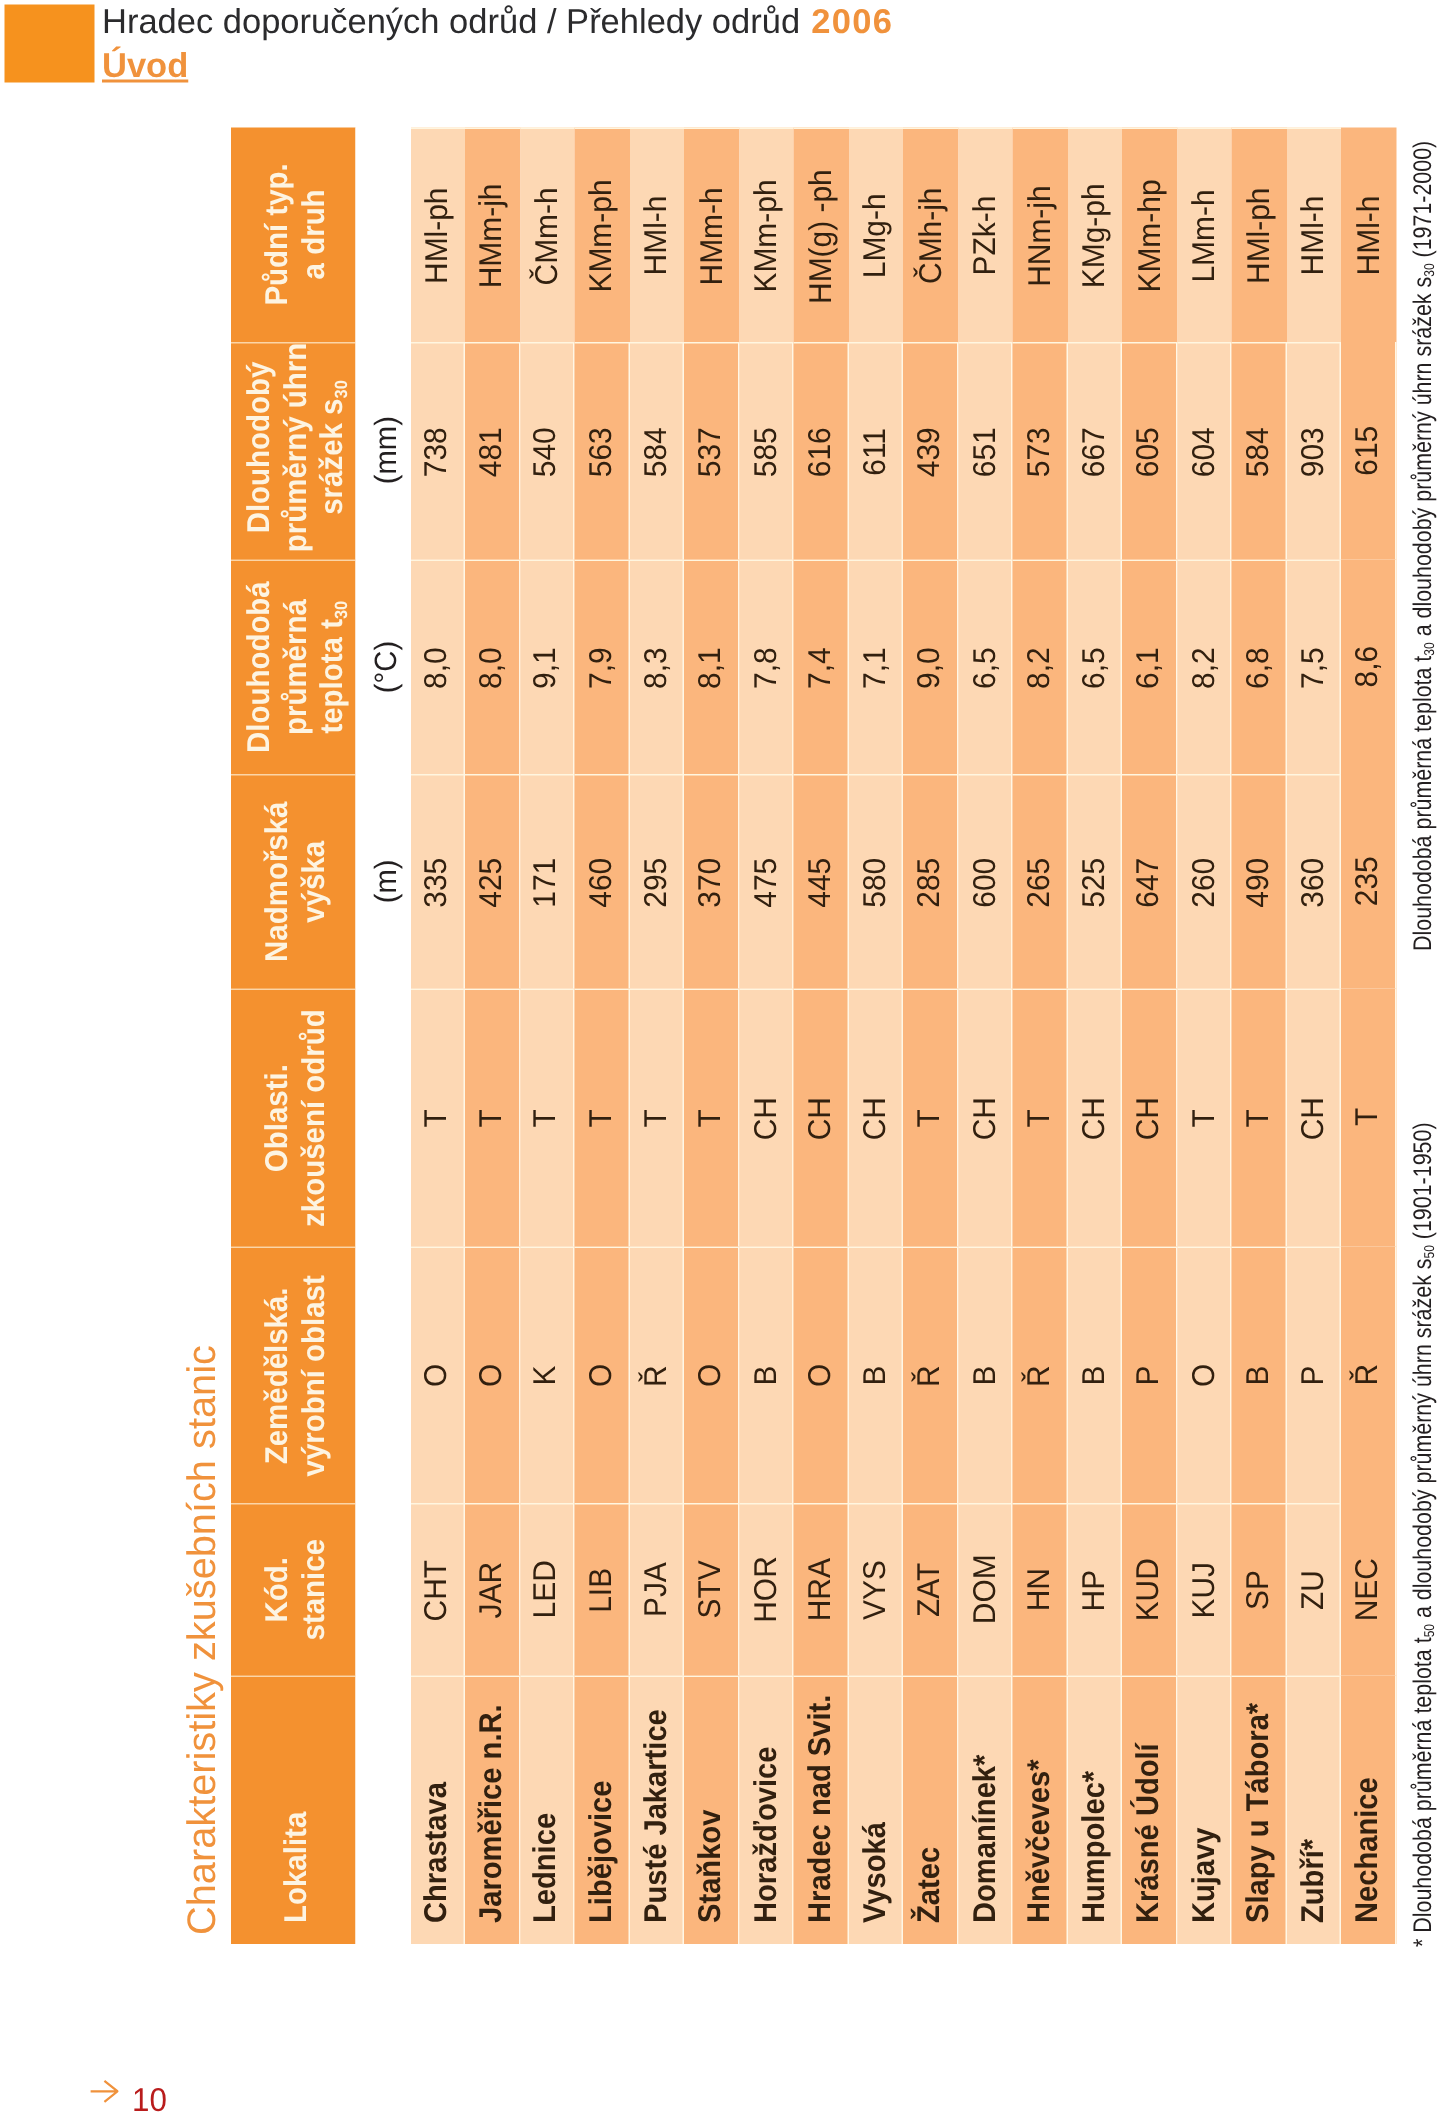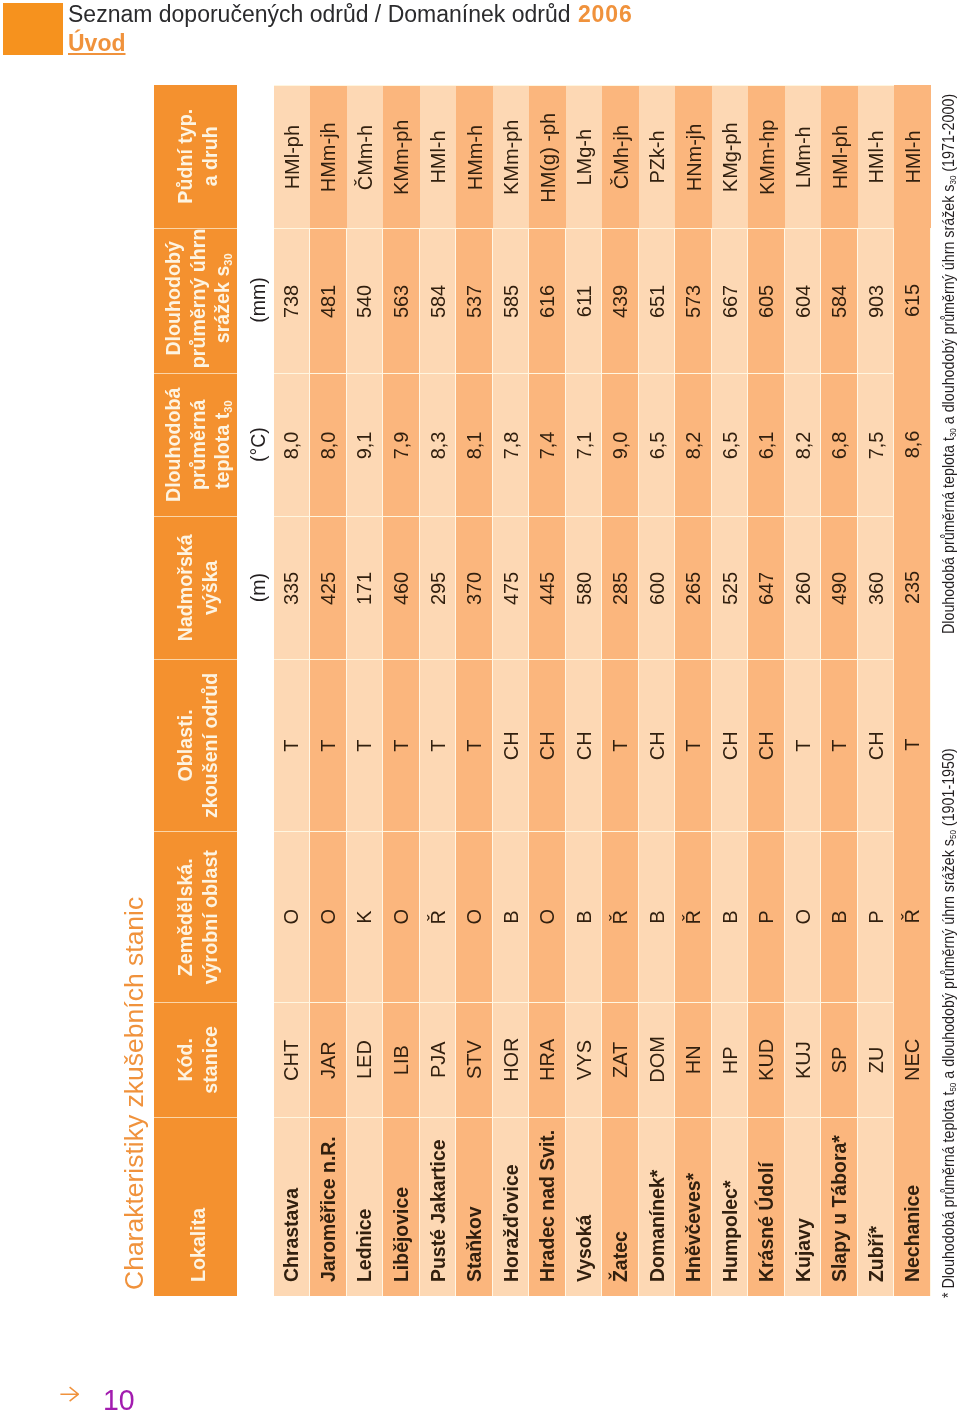--- a/index.html
+++ b/index.html
@@ -9,21 +9,21 @@
   
   .hdr-square{position:absolute;left:3px;top:3px;width:59.5px;height:51.5px;background:#F6921E;}
   .hdr-line1{position:absolute;left:68px;top:-0.5px;font-size:23px;line-height:29.4px;
              color:#2B2B2D;white-space:nowrap;}
   .hdr-year{color:#F0923C;font-weight:bold;letter-spacing:0.9px;margin-left:1px;}
   .hdr-line2{position:absolute;left:68px;top:28.9px;font-size:23px;line-height:29.4px;
              font-weight:bold;color:#F0923C;white-space:nowrap;text-decoration:underline;}
 
   
   .pg-arrow{position:absolute;left:60px;top:1386px;width:19px;height:16px;}
-  .pg-num{position:absolute;left:88px;top:1385px;font-size:30px;line-height:30px;color:#a21caf;margin-left:15px;}
+  .pg-num{position:absolute;left:88px;top:1385px;font-size:22px;line-height:30px;color:#b91c1c;}
   .pg-num span{display:inline-block;transform:scaleX(0.95);transform-origin:left center;}
 
   
   #stage{position:absolute;left:0;top:0;width:960px;height:1415px;}
   .rot{position:absolute;transform-origin:0 0;}
 
   #tblrot{left:153.5px;top:1295.5px;transform:rotate(-90deg);}
 
   table.t{border-collapse:separate;border-spacing:0;table-layout:fixed;width:1210.5px;}
   table.t td,table.t th{padding:0;margin:0;vertical-align:middle;overflow:hidden;}
@@ -54,21 +54,21 @@
   .fnote{font-size:17px;color:#231F20;white-space:nowrap;line-height:19px;}
   .fnote .sq{transform:scaleX(0.84);transform-origin:left center;}
   #fn1{left:938.5px;top:1298px;transform:rotate(-90deg);}
   #fn2{left:938.5px;top:634px;transform:rotate(-90deg);}
   sub{font-size:0.56em;vertical-align:baseline;position:relative;top:0.24em;line-height:0;}
 </style>
 </head>
 <body>
 
 <div class="hdr-square"></div>
-<div class="hdr-line1"><span>Seznam doporučených odrůd / Domanínek odrůd</span> <span class="hdr-year">2006</span></div>
+<div class="hdr-line1"><span>Hradec doporučených odrůd / Přehledy odrůd</span> <span class="hdr-year">2006</span></div>
 <div class="hdr-line2">Úvod</div>
 <div id="stage">
 <div class="rot tbl-title" id="tbltitle">Charakteristiky zkušebních stanic</div>
 <div class="rot" id="tblrot">
 <table class="t">
 <colgroup>
           <col style="width:179px">
           <col style="width:115px">
           <col style="width:171px">
           <col style="width:172px">

